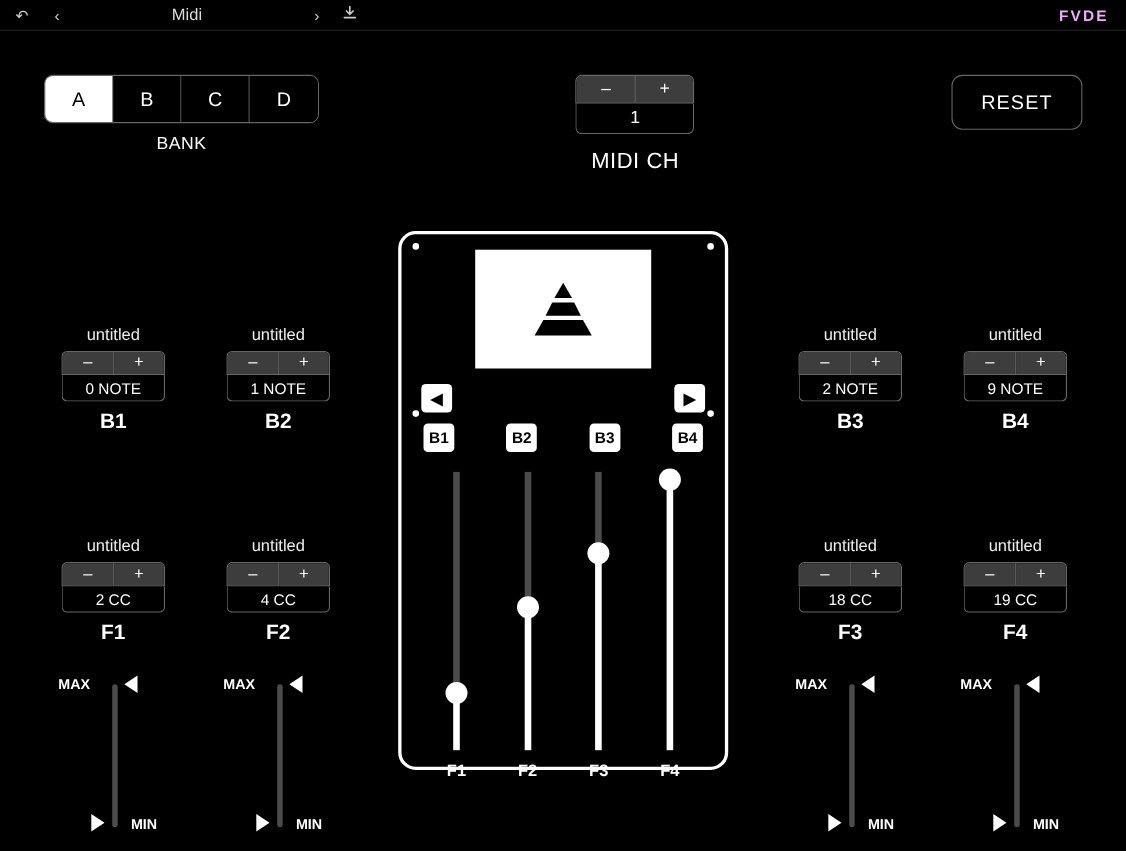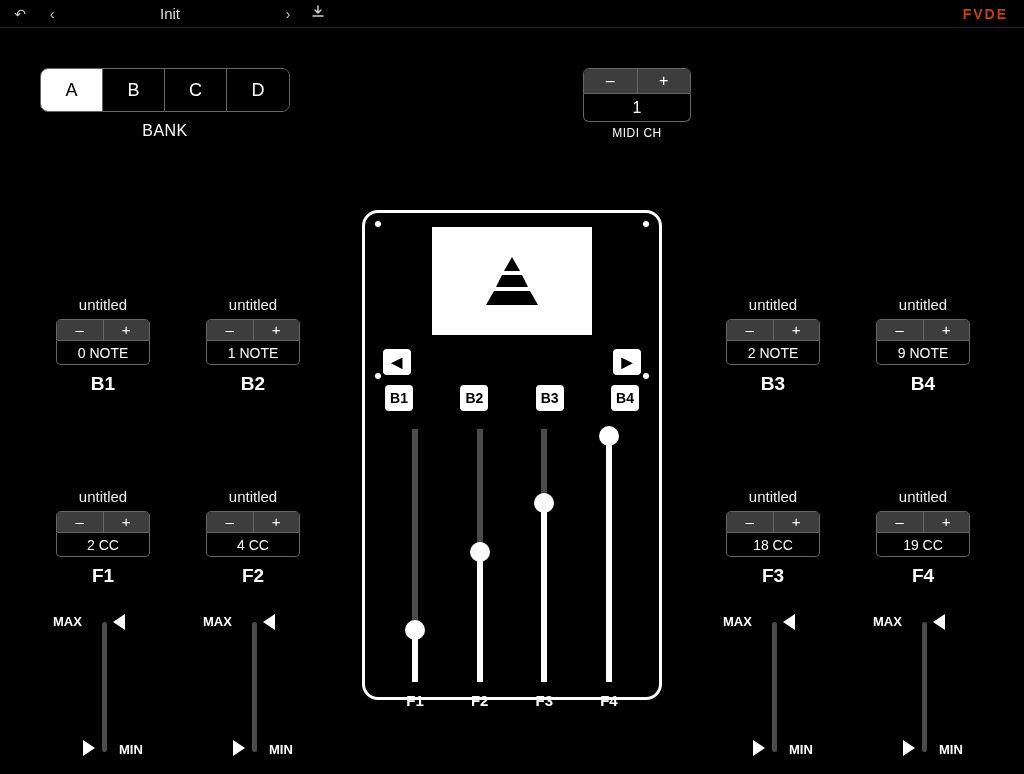--- a/index.html
+++ b/index.html
@@ -55,21 +55,21 @@
   .midi-select .chev {
     position: absolute;
     right: 14px;
     font-size: 12px;
   }
   .logo {
     margin-left: auto;
     font-weight: 700;
     letter-spacing: 2px;
     font-size: 14px;
-    color: #c2410c;
+    color: #f0abfc;
     padding-right: 10px;
   }
 
   
   .main {
     position: relative;
     padding: 40px 40px 0 40px;
     height: 746px;
   }
   .row-top {
@@ -126,21 +126,21 @@
     height: 28px;
     margin: 0 auto;
     border: 1px solid #666;
     border-top: none;
     border-radius: 0 0 6px 6px;
     display: flex;
     align-items: center;
     justify-content: center;
     font-size: 16px;
   }
-  .midich-label { margin-top: 4px; font-size: 12px; letter-spacing: 0.5px; }
+  .midich-label { margin-top: 14px; font-size: 20px; letter-spacing: 0.5px; }
 
   
   .actions { display: flex; gap: 30px; }
   .big-btn {
     border: 1px solid #666;
     border-radius: 10px;
     background: transparent;
     height: 50px;
     padding: 0 26px;
     color: #fff;
@@ -326,21 +326,21 @@
 </head>
 <body>
 
 <div class="toolbar">
   <div class="tb-btn tb-undo">
     <span>↶</span>
   </div>
   <div class="tb-btn tb-nav">
     <span>‹</span>
   </div>
-  <div class="preset-name">Init</div>
+  <div class="preset-name">Midi</div>
   <div class="tb-btn tb-nav">
     <span>›</span>
   </div>
   <div class="tb-btn tb-gap">
     <span>
       <svg width="14" height="14" viewBox="0 0 14 14">
           <path d="M7 1v7M4 5l3 3 3-3M2 11h10" stroke="#ccc" stroke-width="1.5" fill="none" stroke-linecap="round"></path>
         </svg>
     </span>
   </div>
@@ -363,20 +363,21 @@
     <div class="midich-wrap">
       <div class="stepper-wide">
         <button>–</button>
         <button>+</button>
       </div>
       <div class="midich-value">1</div>
       <div class="midich-label">MIDI CH</div>
     </div>
 
     <div class="actions">
+      <button class="big-btn">RESET</button>
     </div>
   </div>
 
   <div class="device">
     <span class="screw tl"></span>
     <span class="screw tr"></span>
     <span class="screw ml"></span>
     <span class="screw mr"></span>
 
     <div class="device-screen">

